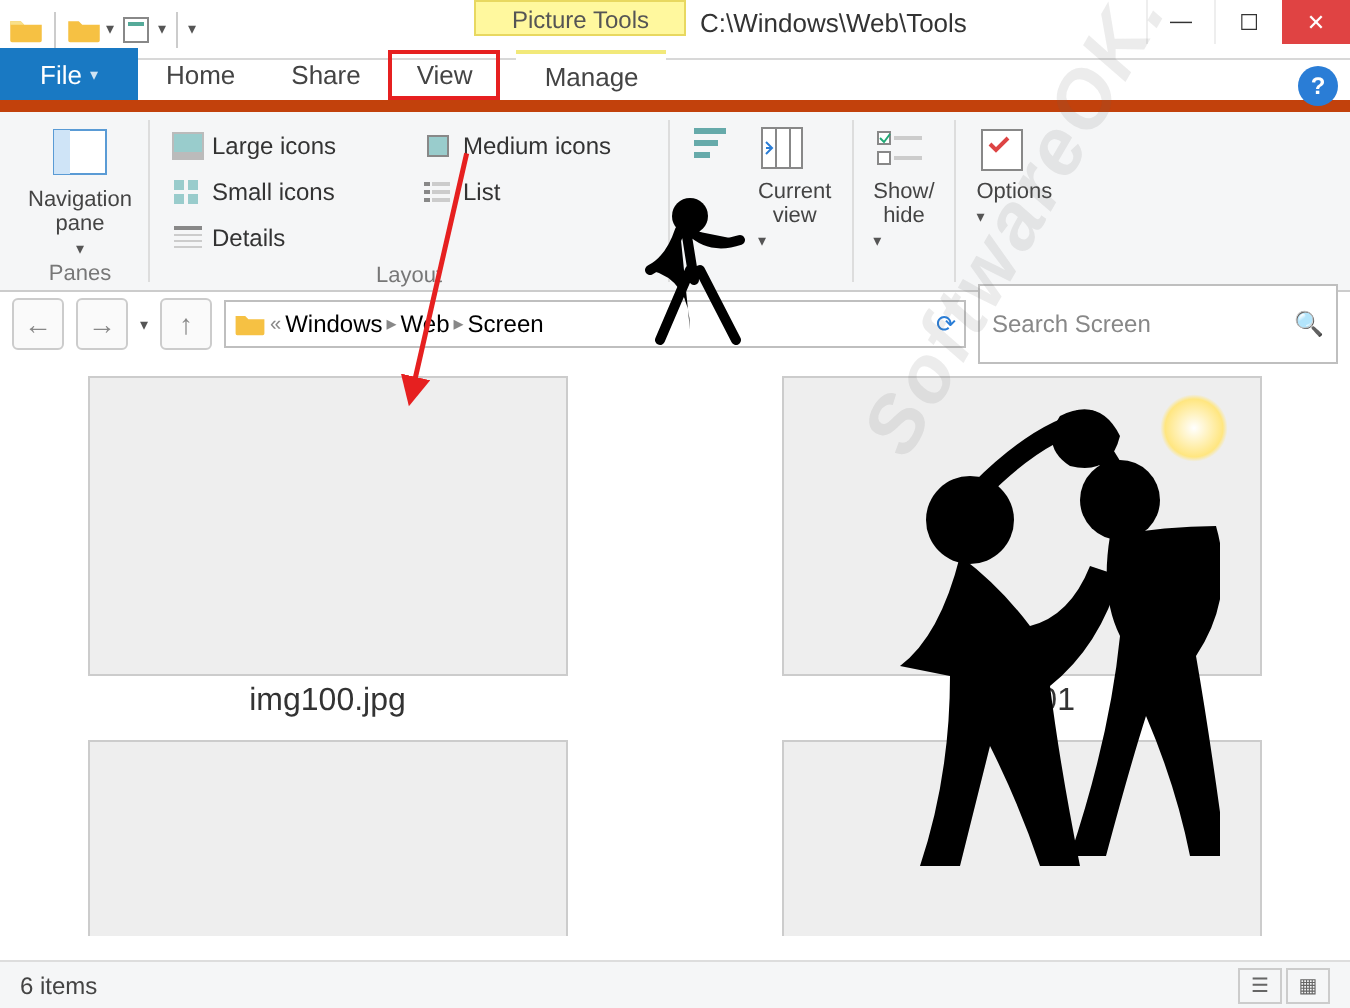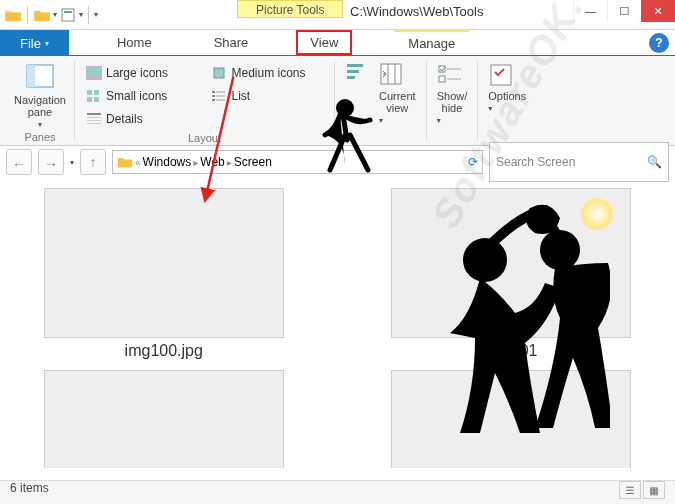--- a/index.html
+++ b/index.html
@@ -14,21 +14,21 @@
 .caret { font-size: 8px; color: #555; }
 .context-tab { background: #fff89e; border: 1px solid #e8d860; padding: 2px 18px; font-size: 12px; color: #555; position: absolute; left: 237px; top: 0; height: 18px; }
 .title-path { position: absolute; left: 350px; top: 4px; font-size: 13px; color: #333; }
 .win-controls { position: absolute; right: 0; top: 0; display: flex; }
 .win-btn { width: 34px; height: 22px; display: flex; align-items: center; justify-content: center; font-size: 11px; font-family: Arial; }
 .win-close { background: #e04343; color: #fff; }
 .win-min, .win-max { background: #fff; color: #333; border-left: 1px solid #eee;}
 .help-btn { width:20px; height:20px; border-radius:50%; background:#2a7dd6; color:#fff; font-size:12px; font-weight:bold; display:flex; align-items:center; justify-content:center; position:absolute; right:6px; top:33px; }
 
 
-.tabrow { height: 26px; display: flex; border-bottom: 1px solid #c2410c; gap: 34px; }
+.tabrow { height: 26px; display: flex; align-items: flex-end; border-bottom: 6px solid #c2410c; }
 .file-tab { background: #1979c3; color: #fff; font-size: 13px; padding: 4px 20px; height: 26px; display: flex; align-items: center; }
 .file-tab::after{ content:"▾"; font-size:8px; margin-left:4px; opacity:.8}
 .tab { font-size: 13px; color: #444; padding: 4px 14px; height: 25px; display: flex; align-items: center; cursor: pointer; }
 .tab.hl { border: 2px solid #e62020; padding: 2px 12px; }
 .tab-manage { margin-left: 8px; background: #fff; border-top: 2px solid #f2e97a; }
 
 
 .ribbon { height: 90px; background: #f5f6f7; border-bottom: 1px solid #ccc; display: flex; padding: 4px 6px; }
 .group { display: flex; flex-direction: column; justify-content: space-between; border-right: 1px solid #ddd; padding: 0 6px; }
 .group-label { font-size: 11px; color: #777; text-align: center; padding-bottom: 2px; }
@@ -54,21 +54,21 @@
 .thumb { display: flex; flex-direction: column; align-items: center; }
 .thumb .img { width: 240px; height: 150px; background: #eee; border: 1px solid #ccc; }
 .thumb .cap { font-size: 16px; color: #333; margin-top: 4px; }
 .img100 { background: repeating-linear-gradient(135deg,#d93030 0 12px,#f5d243 12px 24px,#2fa04f 24px 36px,#2a7dd6 36px 48px,#7733aa 48px 60px);}
 .img101 { background: linear-gradient(#4aa3e8 0 40%,#cde 40% 55%,#3a7a3a 55% 100%); position:relative;}
 .img101::before{content:""; position:absolute; right:16px; top:8px; width:34px; height:34px; background:radial-gradient(#fff,#ffe680 60%,transparent 70%); border-radius:50%;}
 .honey { background: radial-gradient(circle at 10px 10px,#f5a623 40%,#b8610a 42%) 0 0/34px 30px;}
 .geo { background:#111; background-image: linear-gradient(45deg,#e64,#6be,#b5e,#fe6); background-size:200% 200%;}
 
 
-.status { position: absolute; bottom: 0; left: 0; right: 0; height: 24px; border-top: 1px solid #ddd; display: flex; padding: 0 10px; font-size: 12px; color: #444; background:#f5f6f7;}
+.status { position: absolute; bottom: 0; left: 0; right: 0; height: 24px; border-top: 1px solid #ddd; display: flex; align-items: center; padding: 0 10px; font-size: 12px; color: #444; background:#f5f6f7;}
 .status .view-icons { margin-left: auto; display: flex; gap: 2px; }
 .vi { width: 22px; height: 18px; border: 1px solid #ccc; display:flex; align-items:center; justify-content:center; font-size:10px; color:#666;}
 
 
 .arrow { position: absolute; left: 200px; top: 60px; width: 50px; height: 150px; pointer-events: none; }
 .watermark { position: absolute; right: -30px; top: 50px; transform: rotate(-60deg); font-size: 40px; color: rgba(100,100,100,.12); font-style: italic; font-weight: bold; pointer-events: none; letter-spacing: 2px; }
 .silh { position:absolute; pointer-events:none; }
 
 svg { display: block; }
 </style>

